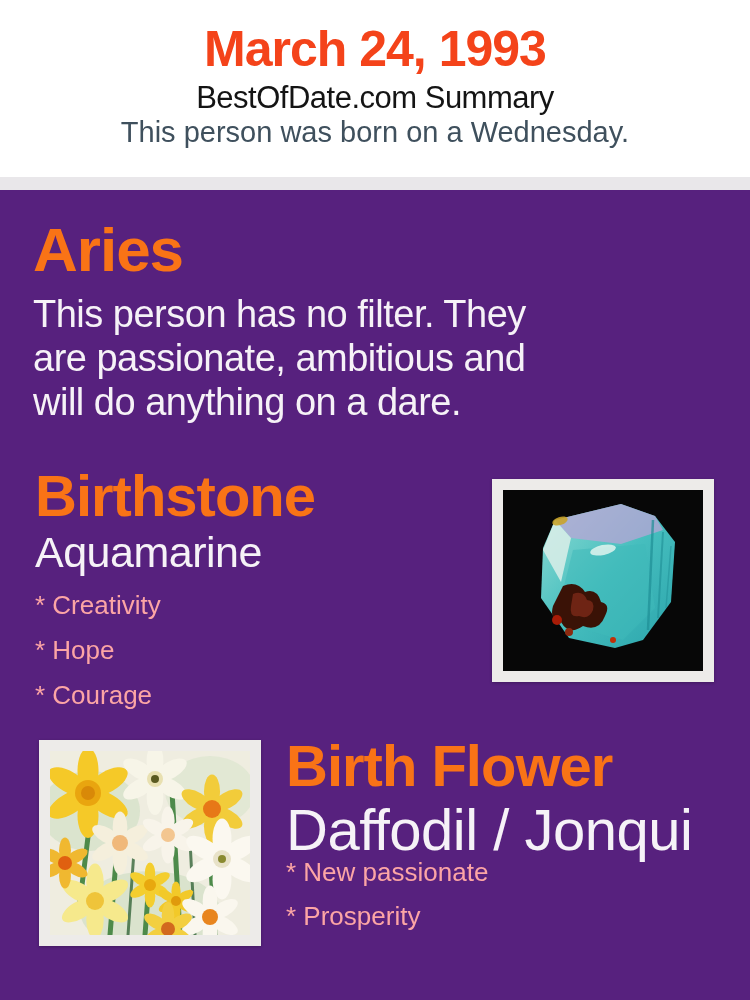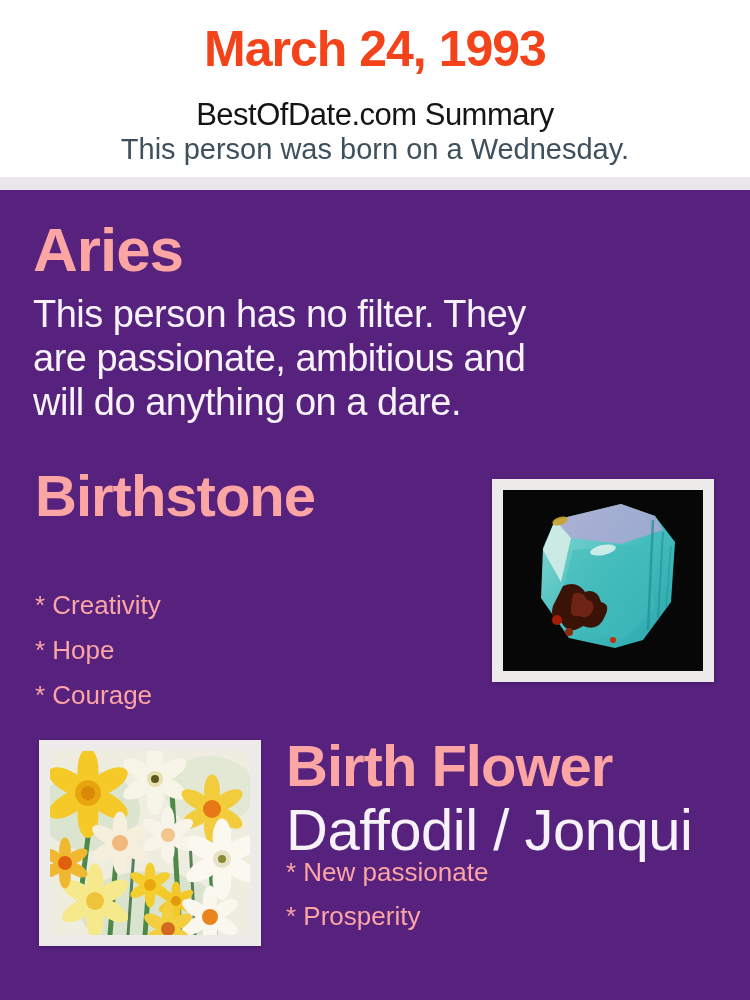--- a/index.html
+++ b/index.html
@@ -4,27 +4,27 @@
 <style>
   * { box-sizing: border-box; margin: 0; padding: 0; }
   body { margin: 0; background: #fff; }
   .page {
     position: relative; width: 750px; height: 1000px; overflow: hidden;
     font-family: Liberation Sans, sans-serif; background: #ffffff;
   }
   
   .header { position: absolute; top: 0; left: 0; width: 750px; height: 177px; background: #ffffff; text-align: center; }
   .date-title { padding-top: 20px; font-size: 50px; font-weight: 700; color: #F4431A; letter-spacing: -1px; }
-  .site-line  { margin-top: 19px; font-size: 31px; font-weight: 400; color: #141414; letter-spacing: -0.5px; }
+  .site-line  { margin-top: 2px; font-size: 31px; font-weight: 400; color: #141414; letter-spacing: -0.5px; }
   .born-line  { font-size: 29px; font-weight: 400; color: #3F505D; }
   .divider { position: absolute; top: 177px; left: 0; width: 750px; height: 13px; background: #E9E7EA; }
   
   .panel { position: absolute; top: 190px; left: 0; width: 750px; height: 810px; background: #57217E; }
   .panel .abs { position: absolute; }
-  .h-big { font-weight: 700; color: #fca5a5; letter-spacing: -1px; }
+  .h-big { font-weight: 700; color: #f97316; letter-spacing: -1px; }
   .aries-heading { left: 33px; top: 24px; font-size: 62px; }
   .zodiac-desc { left: 33px; top: 102px; font-size: 38px; line-height: 44px; color: #F6F2F7; letter-spacing: -0.5px; }
   .zodiac-desc span { display: block; }
   .bs-heading { left: 35px; top: 272px; font-size: 58px; }
   .bs-name    { left: 35px; top: 338px; font-size: 43px; color: #F6F2F7; letter-spacing: -0.5px; }
   .trait-list { list-style: none; font-size: 26px; line-height: 45px; color: #fca5a5; }
   .bs-traits  { left: 35px; top: 393px; }
   .bf-heading { left: 286px; top: 542px; font-size: 58px; }
   .bf-name    { left: 286px; top: 606px; font-size: 58px; color: #F6F2F7; letter-spacing: -0.5px; }
   .bf-traits  { left: 286px; top: 660px; line-height: 44px; }
@@ -50,20 +50,21 @@
   <main class="panel">
 
     <h2 class="abs h-big aries-heading">Aries</h2>
     <p class="abs zodiac-desc">
       <span>This person has no filter. They</span>
       <span>are passionate, ambitious and</span>
       <span>will do anything on a dare.</span>
     </p>
 
     <h2 class="abs h-big bs-heading">Birthstone</h2>
+    <div class="abs bs-name">Aquamarine</div>
     <ul class="abs trait-list bs-traits">
       <li>* Creativity</li>
       <li>* Hope</li>
       <li>* Courage</li>
     </ul>
 
     <div class="photo-frame stone-frame">
       <svg viewBox="0 0 200 181" preserveAspectRatio="none">
         <defs>
           <linearGradient id="tealGrad" x1="0" y1="0" x2="1" y2="1">

